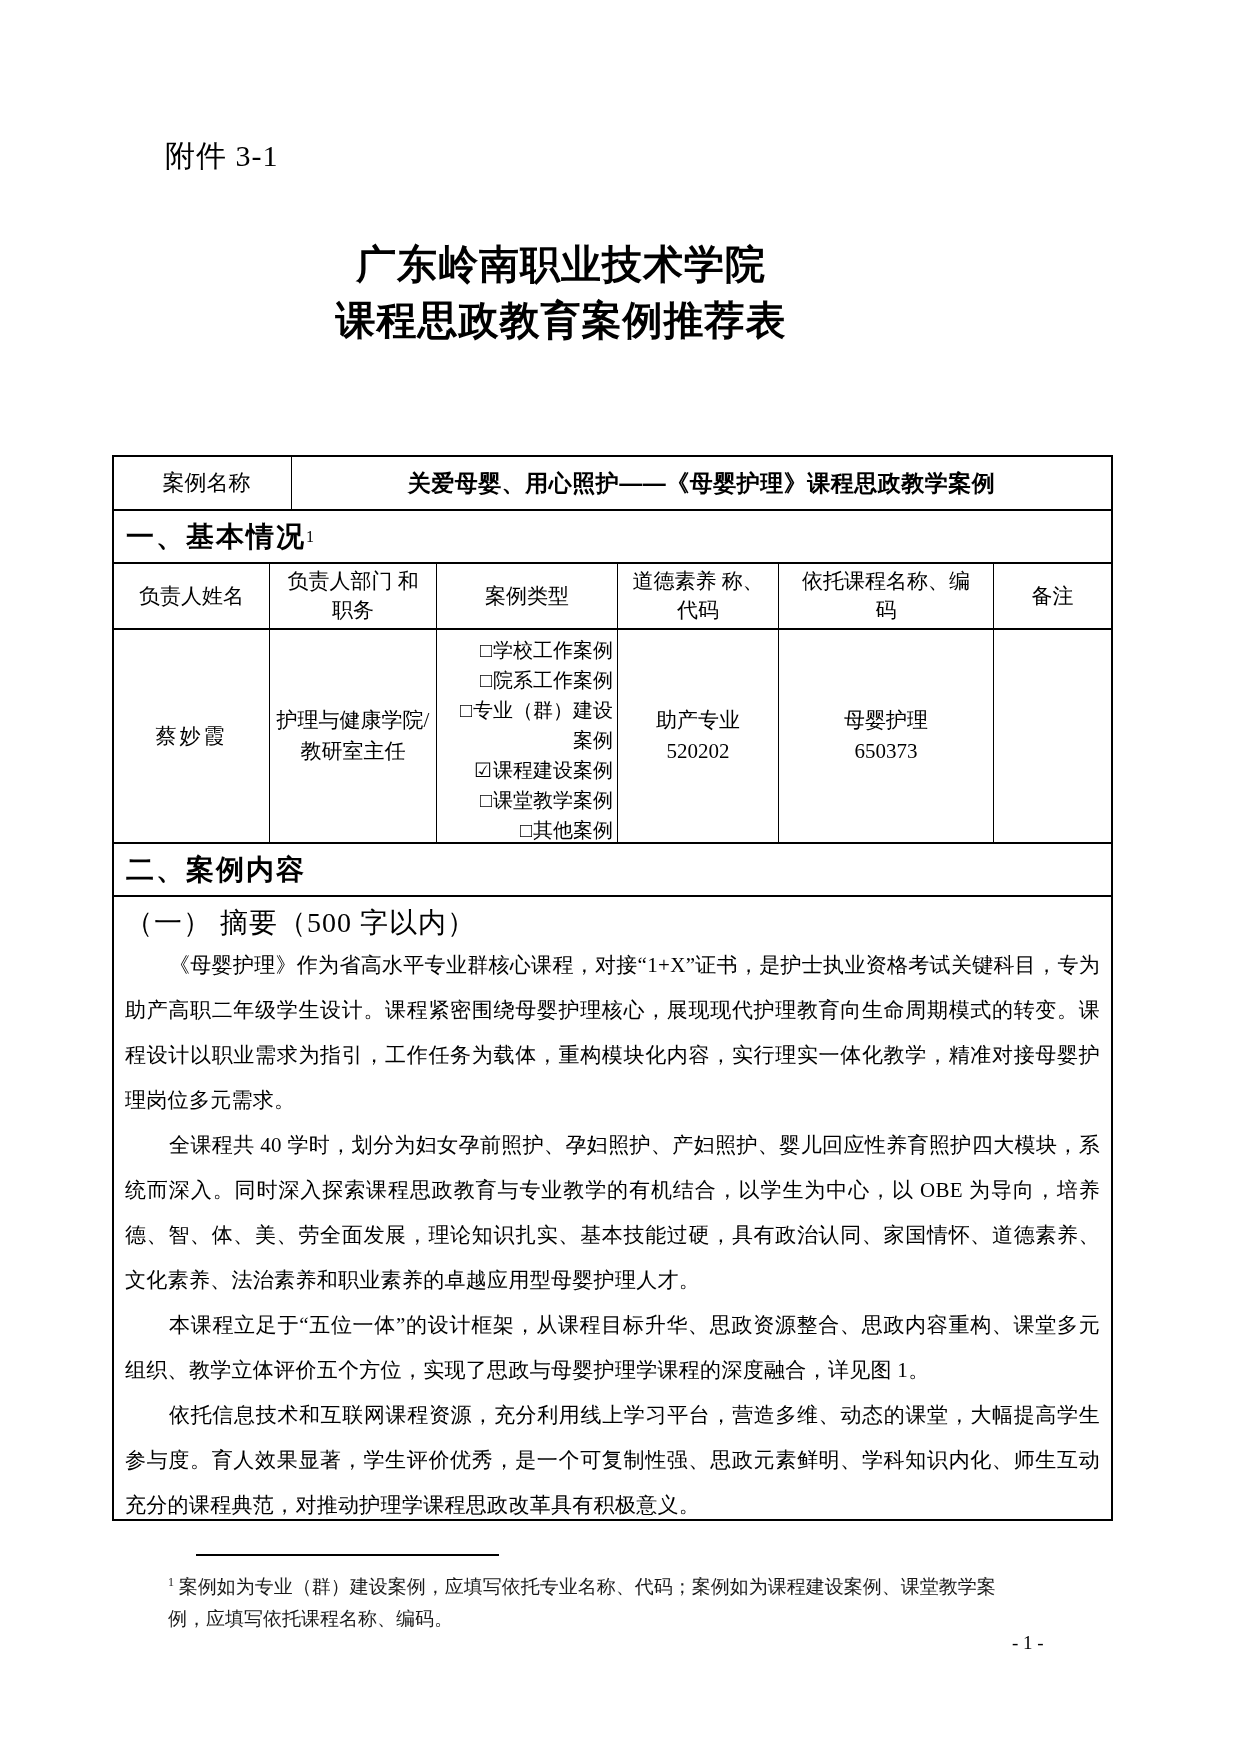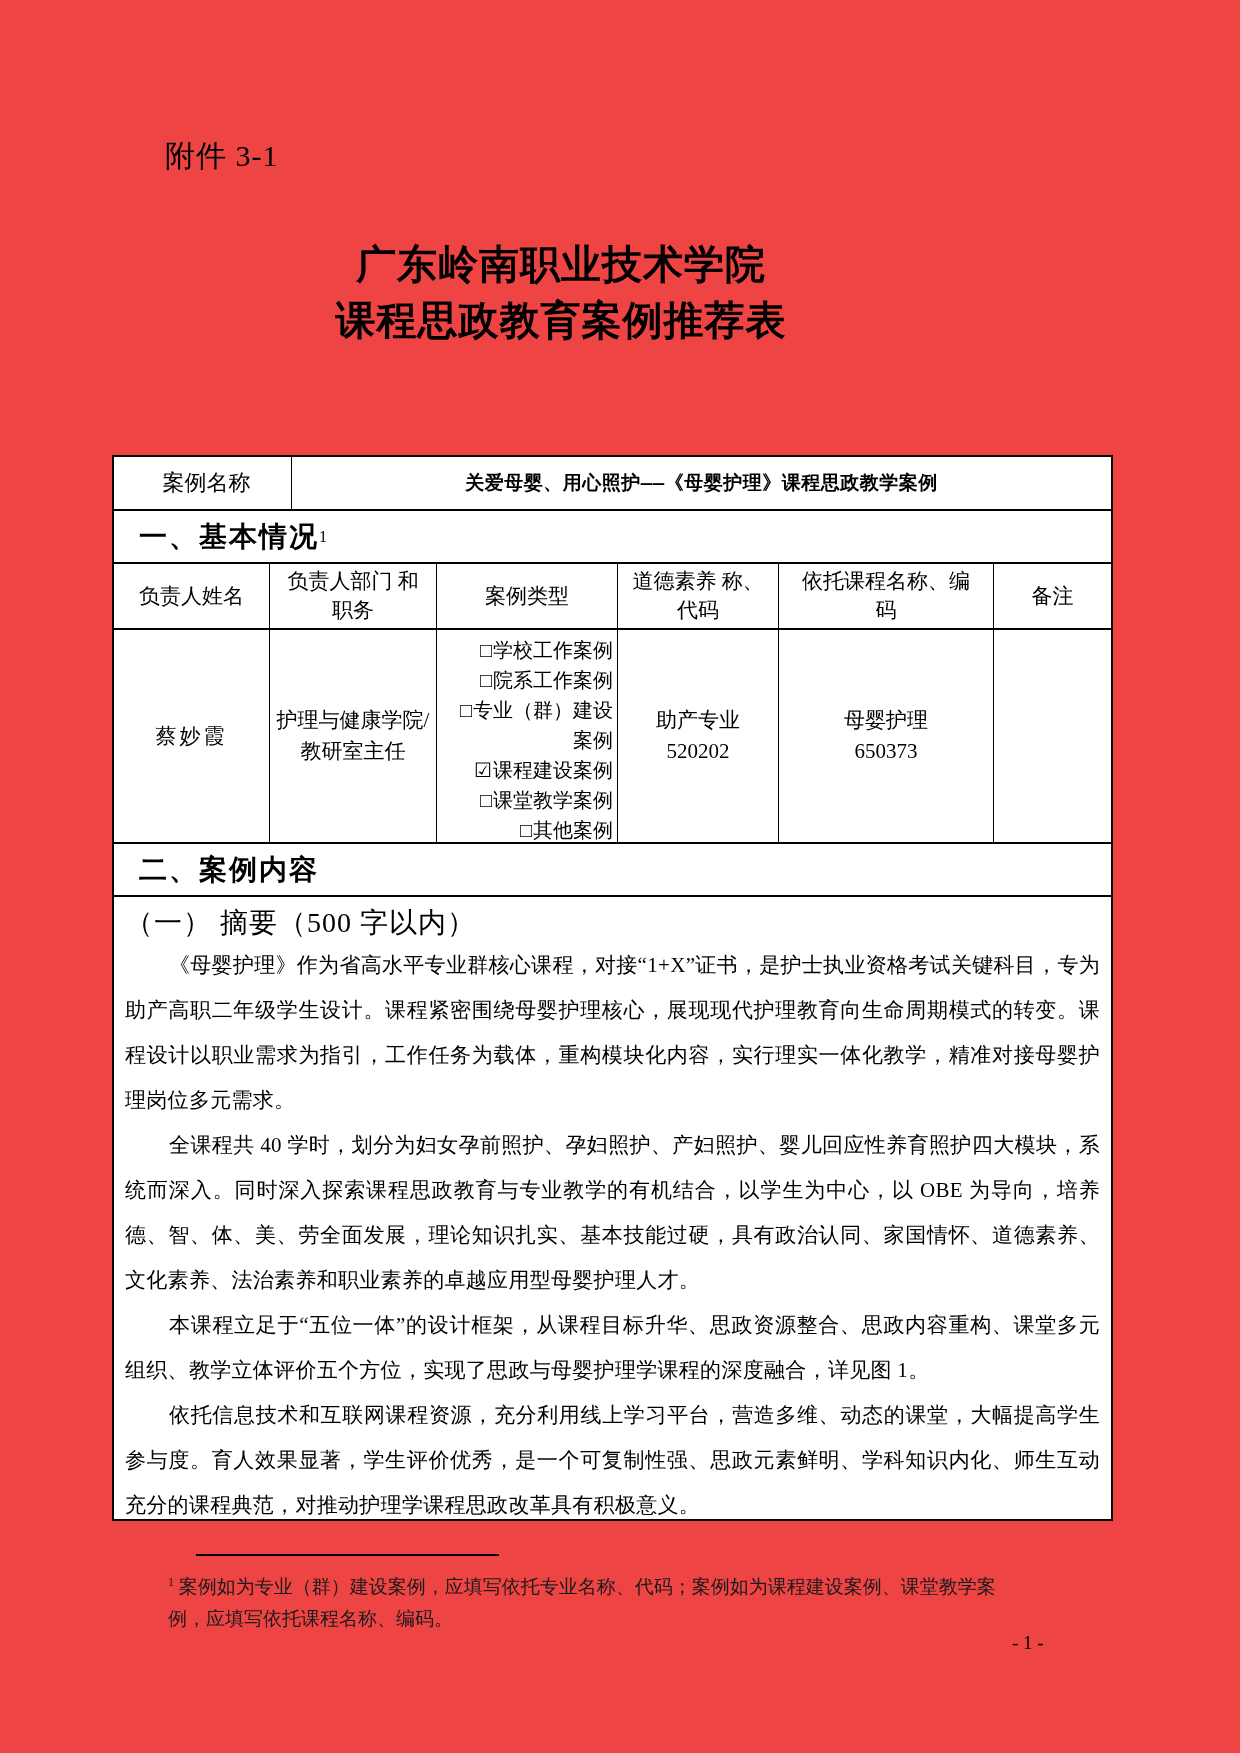--- a/index.html
+++ b/index.html
@@ -1,19 +1,19 @@
 <!DOCTYPE html>
 <html lang="zh"><head>
 <meta charset="utf-8">
 <style>
   html,body{margin:0;padding:0;background:#888;}
   .page{
     position:relative;
     width:1240px;height:1753px;
-    background:#ef4444;
+    background:#ffffff;
     font-family:"Liberation Serif","DejaVu Serif",serif;
     color:#000;
     overflow:hidden;
   }
   .attachment{
     position:absolute;left:165px;top:136px;
     font-size:30px;letter-spacing:1px;
   }
   .doc-title{
     position:absolute;left:112px;top:236px;width:898px;
@@ -32,26 +32,26 @@
   .cell{box-sizing:border-box;border-right:1px solid #000;}
   .cell:last-child{border-right:none;}
   
   .row-name{height:52px;}
   .row-name .lab{
     width:178px;display:flex;align-items:center;justify-content:center;
     font-family:"Liberation Sans","DejaVu Sans",sans-serif;font-size:22px;padding-left:8px;
   }
   .row-name .val{
     flex:1;display:flex;align-items:center;justify-content:center;
-    font-family:Liberation Mono, monospace;
-    font-size:19px;font-weight:bold;letter-spacing:.5px;text-align:center;
+    font-family:Liberation Sans, sans-serif;
+    font-size:23px;font-weight:bold;letter-spacing:.5px;text-align:center;
   }
   
   .row-sec{
-    height:53px;align-items:center;padding-left:25px;
+    height:53px;align-items:center;padding-left:12px;
     font-family:"Liberation Sans","DejaVu Sans",sans-serif;
     font-size:28px;font-weight:bold;letter-spacing:2px;
   }
   .row-sec sup{font-family:"Liberation Serif",serif;font-weight:normal;font-size:16px;}
   
   .row-head{height:66px;}
   .row-head .cell{
     display:flex;align-items:center;justify-content:center;text-align:center;
     font-size:21px;line-height:29px;padding:2px 10px;
   }

